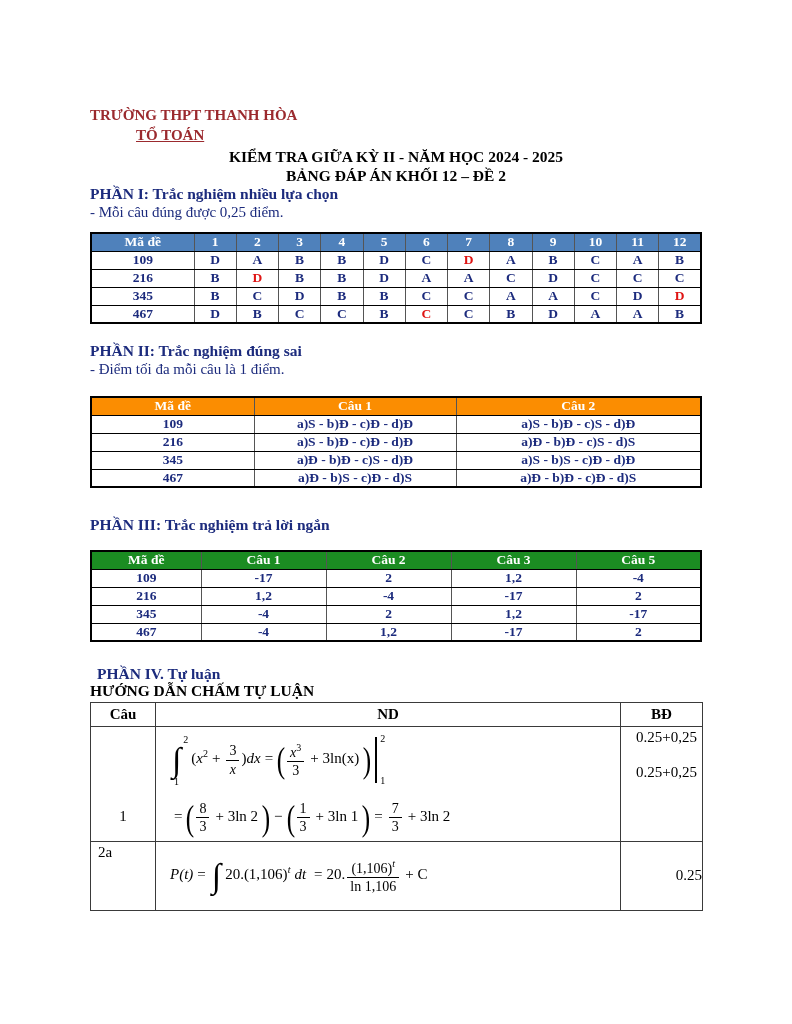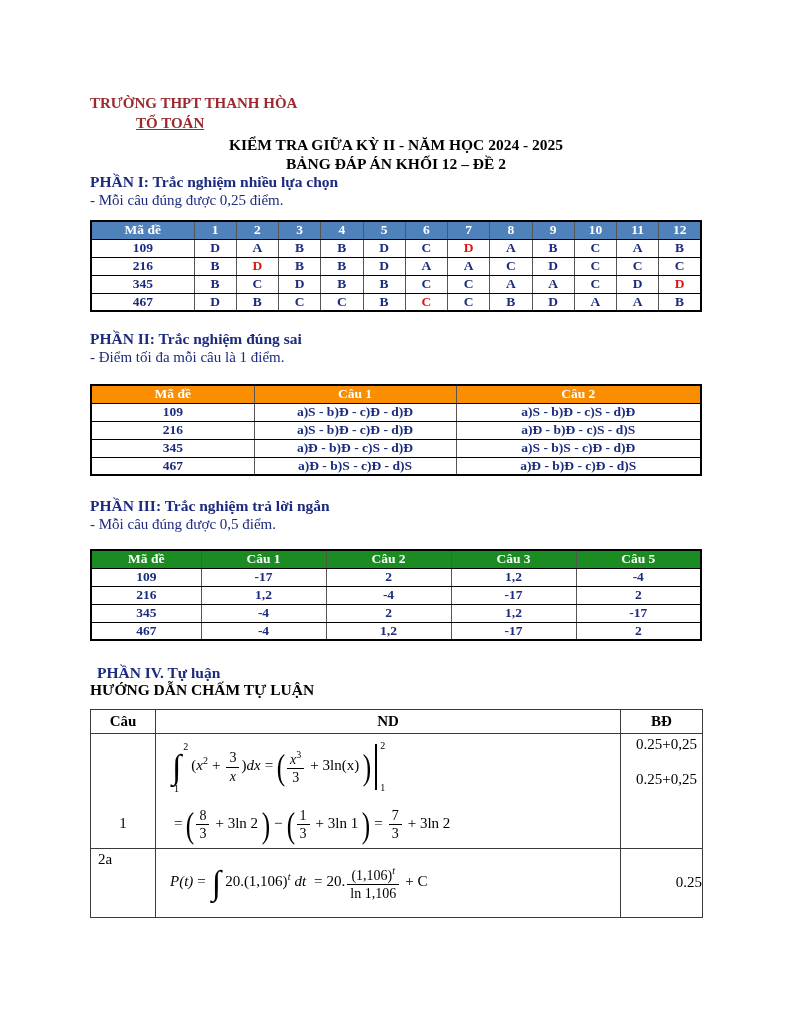--- a/index.html
+++ b/index.html
@@ -3,35 +3,35 @@
 <meta charset="utf-8">
 <style>
   * { box-sizing: border-box; margin: 0; padding: 0; }
   html,body { background:#888; }
   .page {
     width: 792px; height: 1024px; background: #ffffff; position: relative;
     margin: 0 auto; overflow: hidden;
     font-family: "Liberation Serif", "DejaVu Serif", serif;
     color: #000;
   }
-  .content { position: absolute; left: 90px; top: 0; width: 612px; }
+  .content { position: absolute; left: 90px; top: 12px; width: 612px; }
 
   
   .school  { margin-top: 93px; font-size: 15px; font-weight: bold; color: #9B2A2E; line-height: 20px; }
   .dept    { margin-left: 46px; font-size: 15px; font-weight: bold; color: #9B2A2E; line-height: 20px;
              text-decoration: underline; display: inline-block; }
   .title   { text-align: center; font-size: 15.5px; font-weight: bold; color: #000000; line-height: 20px; }
   .t1 { margin-top: 2px; }
   .t2 { line-height: 18px; }
 
   
   .p-head  { font-size: 15.5px; font-weight: bold; color: #1C2B7D; line-height: 18px; }
   .p-note  { font-size: 15px; color: #1C2B7D; line-height: 18px; }
   .just    { text-align: justify; }
-  .mt18 { margin-top: 18px; } .mt21 { margin-top: 21px; } .mt16 { margin-top: 16px; }
+  .mt18 { margin-top: 18px; } .mt21 { margin-top: 28px; } .mt16 { margin-top: 16px; }
   .mt23 { margin-top: 23px; } .mt11 { margin-top: 11px; }
   .p4-head { padding-left: 7px; }
   .sub-head { font-size: 15.5px; font-weight: bold; color: #000; line-height: 15px; }
 
   
   table.tbl { width: 612px; border-collapse: collapse; table-layout: fixed; border: 2px solid #000; }
   table.tbl th, table.tbl td {
     border-left: 1px solid #555; border-right: 1px solid #555;
     border-top: 1.5px solid #000; border-bottom: 1.5px solid #000;
     height: 18px; text-align: center; vertical-align: middle;
@@ -42,21 +42,21 @@
   .t-orange thead th { background: #FB8D01; }
   .t-green  thead th { background: #1B8C22; }
   table.tbl tbody th, table.tbl tbody td { color: #1C2B7D; background: #fff; }
   table.tbl td.red { color: #DF1514; }
   .t-blue col.c-code   { width: 103px; }
   .t-orange col.c-code { width: 163px; }
   .t-orange col.c-q1   { width: 202px; }
   .t-green col.c-code  { width: 110px; }
 
   
-  table.tbl4 { width: 612px; border-collapse: collapse; table-layout: fixed; border: 1.5px solid #666; margin-top: 12px; }
+  table.tbl4 { width: 612px; border-collapse: collapse; table-layout: fixed; border: 1.5px solid #666; margin-top: 4px; }
   table.tbl4 th, table.tbl4 td { border: 1px solid #3a3a3a; background: #fff; }
   table.tbl4 thead th { height: 24px; font-size: 15px; font-weight: bold; text-align: center; vertical-align: middle; }
   col.c4-cau { width: 65px; } col.c4-nd { width: 465px; } col.c4-bd { width: 82px; }
   .cau-cell-1 { height: 97px; vertical-align: bottom; text-align: center; font-size: 15px; padding-bottom: 16px; }
   .nd-cell-1  { vertical-align: top; padding: 4px 4px 0 14px; }
   .bd-cell-1  { vertical-align: top; text-align: right; padding: 2px 5px 0 0; font-size: 15px; }
   .bd-gap { margin-top: 18px; }
   .cau-cell-2 { height: 69px; vertical-align: top; text-align: left; font-size: 15px; padding: 2px 0 0 7px; }
   .nd-cell-2  { vertical-align: middle; padding-left: 14px; }
   .bd-cell-2  { vertical-align: middle; text-align: right; font-size: 15px; }
@@ -228,21 +228,20 @@
         </tr>
         <tr>
           <th>467</th>
           <td>a)Đ - b)S - c)Đ - d)S</td>
           <td>a)Đ - b)Đ - c)Đ - d)S</td>
         </tr>
       </tbody>
     </table>
 
     <div class="p-head mt21">PHẦN III: Trắc nghiệm trả lời ngắn</div>
-    <div class="p-note">- Mỗi câu đúng được 0,5 điểm.</div>
 
     <table class="tbl t-green mt16">
       <colgroup>
           <col class="c-code">
           <col>
           <col>
           <col>
           <col>
         </colgroup>
       <thead>

